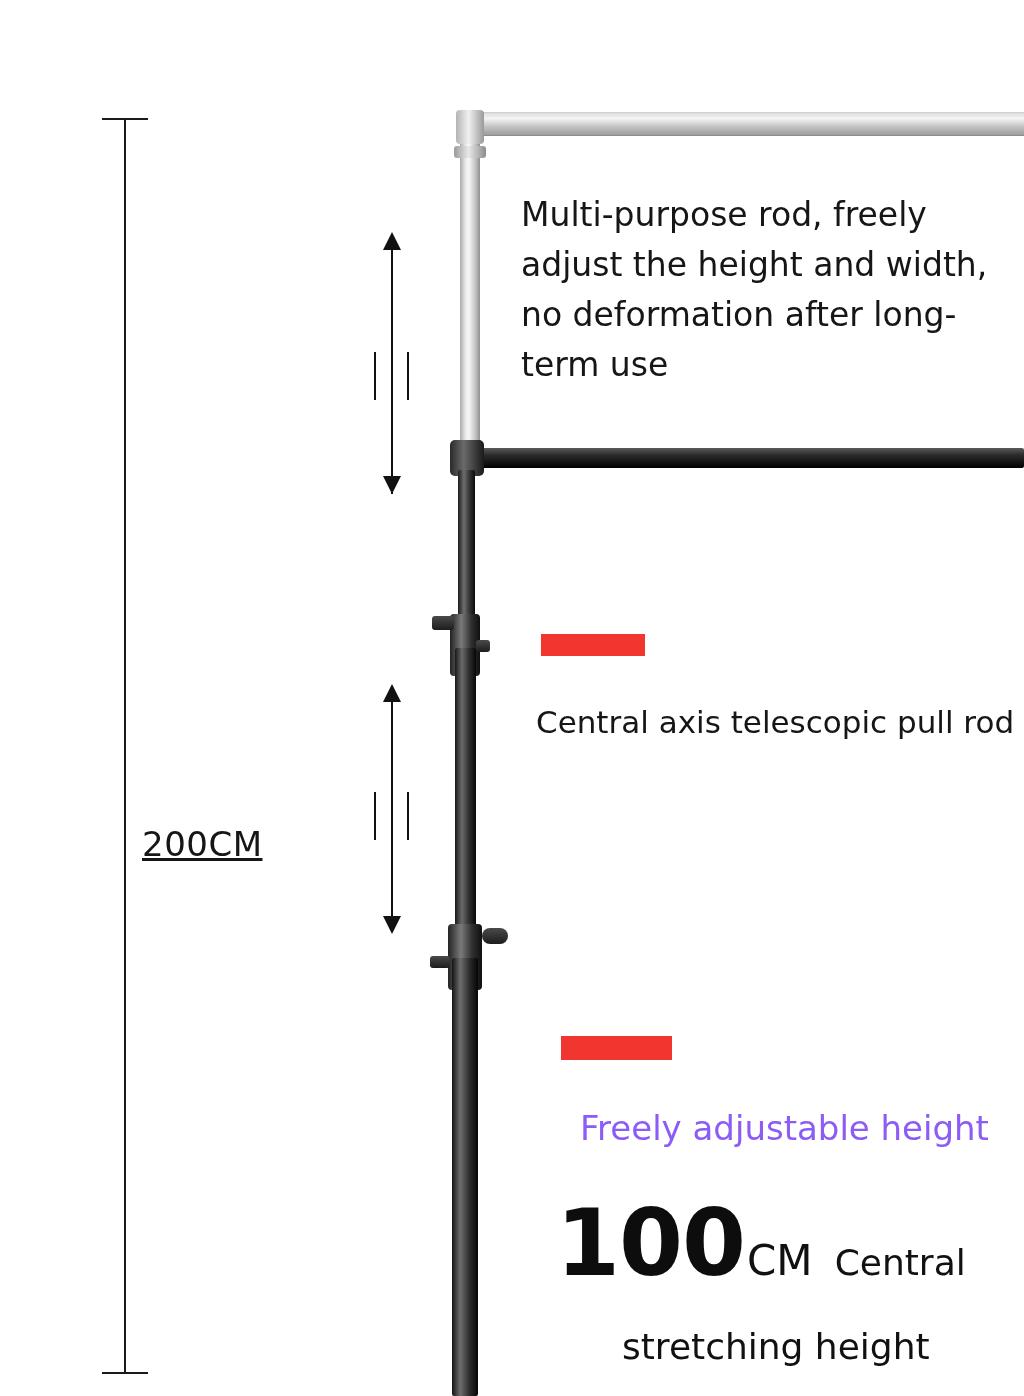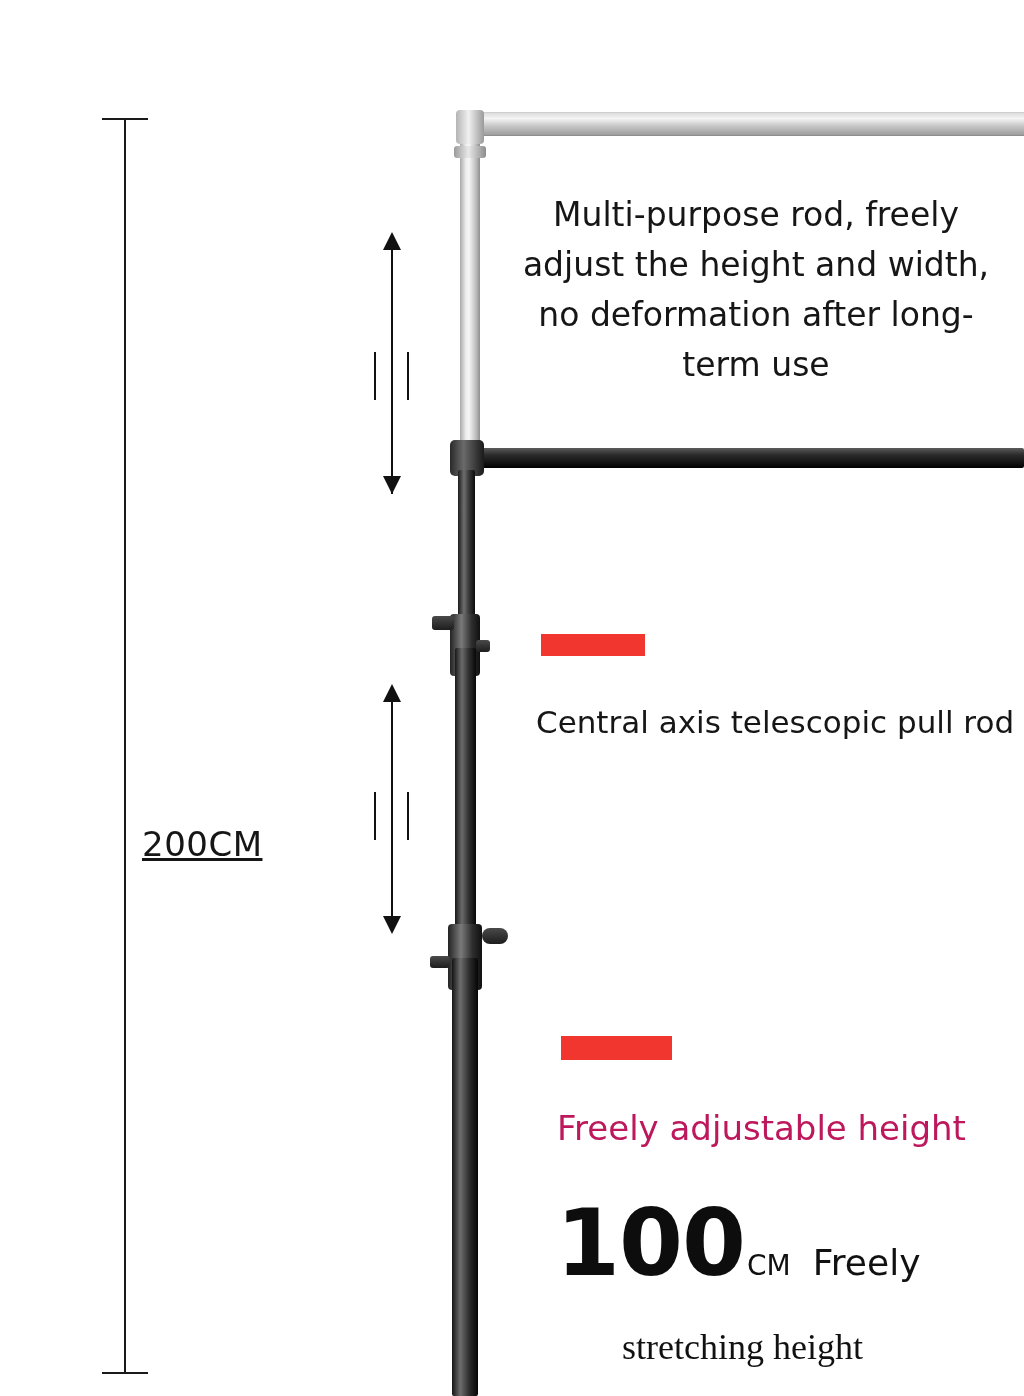--- a/index.html
+++ b/index.html
@@ -192,74 +192,72 @@
 
   
   .callout-top {
     position: absolute;
     left: 521px;
     top: 190px;
     width: 470px;
     font-size: 33px;
     line-height: 50px;
     color: #161616;
-    text-align: center;
   }
   .callout-axis {
     position: absolute;
     left: 536px;
     top: 700px;
     width: 490px;
     font-size: 31px;
     line-height: 44px;
     color: #161616;
     white-space: nowrap;
   }
   .callout-height {
     position: absolute;
-    left: 557px;
+    left: 580px;
     top: 1104px;
     font-size: 34px;
     line-height: 48px;
-    color: #be185d;
+    color: #8b5cf6;
     white-space: nowrap;
   }
   .big-number-row {
     position: absolute;
     left: 556px;
     top: 1198px;
     display: flex;
     align-items: baseline;
     white-space: nowrap;
   }
   .big-number {
     font-size: 92px;
     font-weight: bold;
     color: #0d0d0d;
     letter-spacing: -1px;
     line-height: 92px;
   }
   .big-unit {
-    font-size: 28px;
+    font-size: 42px;
     color: #111111;
     margin-left: 2px;
   }
   .big-max {
     font-size: 36px;
     color: #111111;
     margin-left: 22px;
   }
   .stretch-line {
     position: absolute;
     left: 622px;
     top: 1326px;
     font-size: 36px;
     color: #111111;
     white-space: nowrap;
-    font-family: Liberation Serif, serif;
   }
 </style>
 </head>
 <body>
 
 <div id="page">
 
   <div class="dim-cap top"></div>
   <div class="dim-left-line"></div>
   <div class="dim-cap bottom"></div>
@@ -298,17 +296,17 @@
 
   <div class="red-bar red-bar-1"></div>
   <div class="callout-axis">Central axis telescopic pull rod</div>
 
   <div class="red-bar red-bar-2"></div>
   <div class="callout-height">Freely adjustable height</div>
 
   <div class="big-number-row">
     <span class="big-number">100</span>
     <span class="big-unit">CM</span>
-    <span class="big-max">Freely</span>
+    <span class="big-max">Central</span>
   </div>
   <div class="stretch-line">stretching  height</div>
 
 </div>
 
 </body></html>

